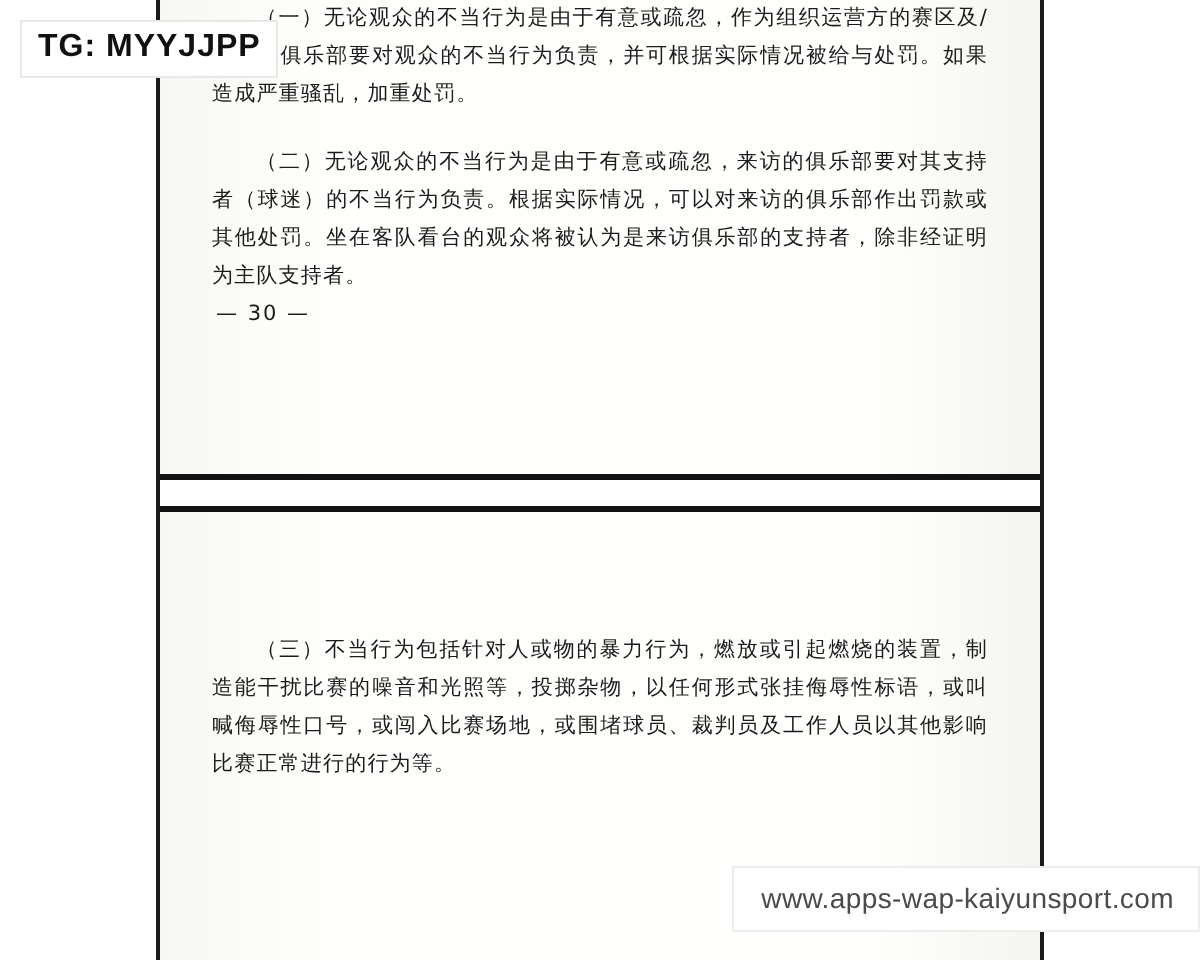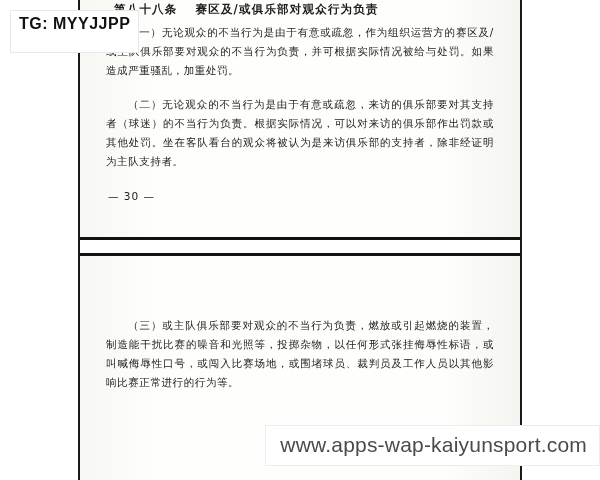--- a/index.html
+++ b/index.html
@@ -24,21 +24,21 @@
   .tg-tag {
     position: absolute;
     left: 10px;
     top: 10px;
     background: #ffffff;
     color: #111111;
     font-family: "Liberation Sans", sans-serif;
     font-size: 16px;
     font-weight: bold;
     letter-spacing: 0.5px;
-    padding: 4px 8px 19px 8px;
+    padding: 4px 8px 5px 8px;
     border: 1px solid #e8e8e8;
     z-index: 20;
     white-space: nowrap;
   }
 
   
   .scan {
     position: absolute;
     left: 78px;
     top: 0;
@@ -114,21 +114,20 @@
     margin-left: 18px;
     letter-spacing: 1.2px;
   }
   .para {
     margin: 0;
     text-indent: 22px;
   }
   .para + .para { margin-top: 15px; }
 
   .pagenum {
-    margin-top: 16px;
     font-size: 10.5px;
     letter-spacing: 1px;
     color: #1b1b1b;
     padding-left: 2px;
   }
 
   .bottom-pad-top { height: 62px; }
 
   
   .ghost {
@@ -143,21 +142,21 @@
 
   
   .url-bar {
     position: absolute;
     right: 0;
     bottom: 14px;
     background: #ffffff;
     border: 1px solid #ededed;
     padding: 7px 12px 8px 14px;
     font-family: "Liberation Sans", sans-serif;
-    font-size: 21px;
+    font-size: 14px;
     color: #4b4b4b;
     letter-spacing: 0.2px;
     white-space: nowrap;
     z-index: 20;
   }
 
   .side-left, .side-right {
     position: absolute;
     top: 0;
     bottom: 0;
@@ -172,37 +171,34 @@
 
 <div class="page">
 
   <div class="side-left"></div>
   <div class="side-right"></div>
 
   <div class="scan">
 
     <div class="sheet sheet-top">
       <div class="doc-text">
-        <div class="heading">
-          <span>第八十八条</span><span class="h-sub">赛区及/或俱乐部对观众行为负责</span>
-        </div>
         <p class="para">（一）无论观众的不当行为是由于有意或疏忽，作为组织运营方的赛区及/或主队俱乐部要对观众的不当行为负责，并可根据实际情况被给与处罚。如果造成严重骚乱，加重处罚。</p>
         <p class="para">（二）无论观众的不当行为是由于有意或疏忽，来访的俱乐部要对其支持者（球迷）的不当行为负责。根据实际情况，可以对来访的俱乐部作出罚款或其他处罚。坐在客队看台的观众将被认为是来访俱乐部的支持者，除非经证明为主队支持者。</p>
         <div class="pagenum">— 30 —</div>
       </div>
     </div>
 
     <div class="sheet-divider-top"></div>
     <div class="sheet-gap"></div>
     <div class="sheet-divider-bottom"></div>
 
     <div class="sheet sheet-bottom">
       <div class="bottom-pad-top"></div>
       <div class="doc-text">
-        <p class="para">（三）或主队俱乐部要对观众的不当行为负责，燃放或引起燃烧的装置，制造能干扰比赛的噪音和光照等，投掷杂物，以任何形式张挂侮辱性标语，或叫喊侮辱性口号，或闯入比赛场地，或围堵球员、裁判员及工作人员以其他影响比赛正常进行的行为等。</p>
+        <p class="para">（三）不当行为包括针对人或物的暴力行为，燃放或引起燃烧的装置，制造能干扰比赛的噪音和光照等，投掷杂物，以任何形式张挂侮辱性标语，或叫喊侮辱性口号，或闯入比赛场地，或围堵球员、裁判员及工作人员以其他影响比赛正常进行的行为等。</p>
       </div>
     </div>
 
   </div>
 
   <div class="tg-tag">TG: MYYJJPP</div>
   <div class="url-bar">www.apps-wap-kaiyunsport.com</div>
 
 </div>
 

